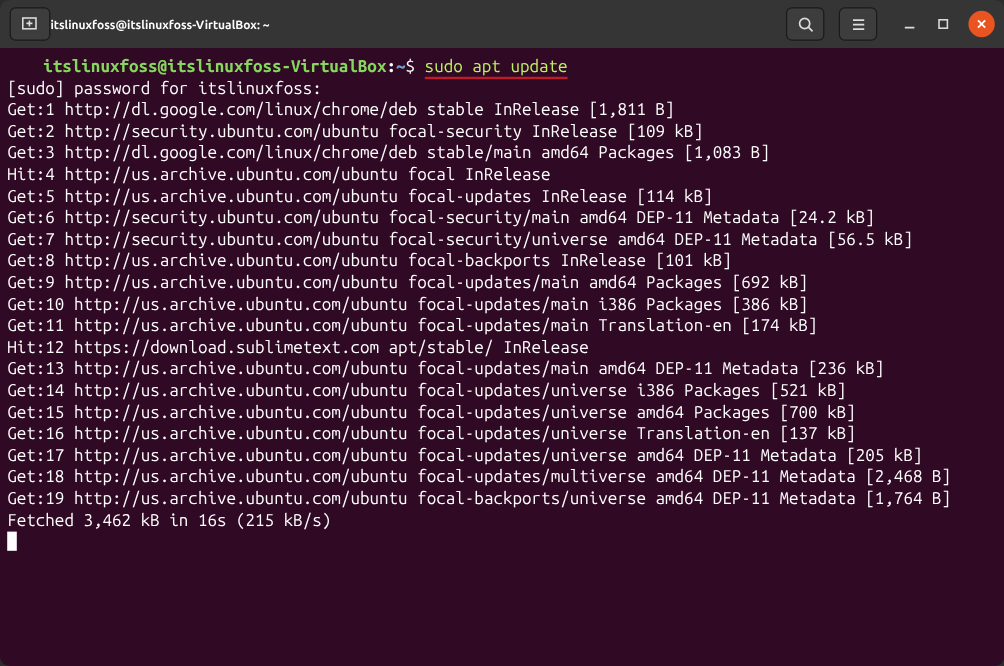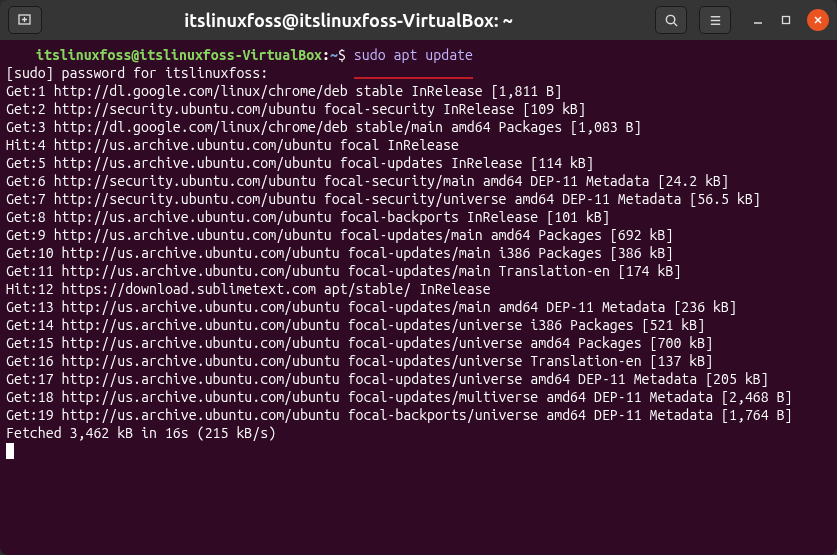--- a/index.html
+++ b/index.html
@@ -34,24 +34,24 @@
       background: #3d3d3d;
       border: 1px solid #1a1a1a;
       border-radius: 5px;
       display: flex;
       align-items: center;
       justify-content: center;
       color: #ddd;
     }
     .titlebar-title {
       flex: 1;
-      text-align: center;
+      text-align: left;
       color: #ffffff;
       font-family: 'Ubuntu', sans-serif;
-      font-size: 18px;
+      font-size: 10px;
       font-weight: bold;
     }
     .titlebar-right {
       display: flex;
       align-items: center;
       gap: 12px;
     }
     .icon-btn {
       width: 32px;
       height: 28px;
@@ -108,23 +108,23 @@
       font-weight: bold;
     }
     .prompt-path {
       color: #729fcf;
       font-weight: bold;
     }
     .prompt-dollar {
       color: #ffffff;
     }
     .command {
-      color: #c4b5fd;
+      color: #bef264;
       border-bottom: 2px solid #c01c28;
-      padding-bottom: 14px;
+      padding-bottom: 1px;
     }
     .cursor {
       display: inline-block;
       width: 8px;
       height: 16px;
       background: #ffffff;
       vertical-align: text-bottom;
     }
     svg { display: block; }
   </style>

